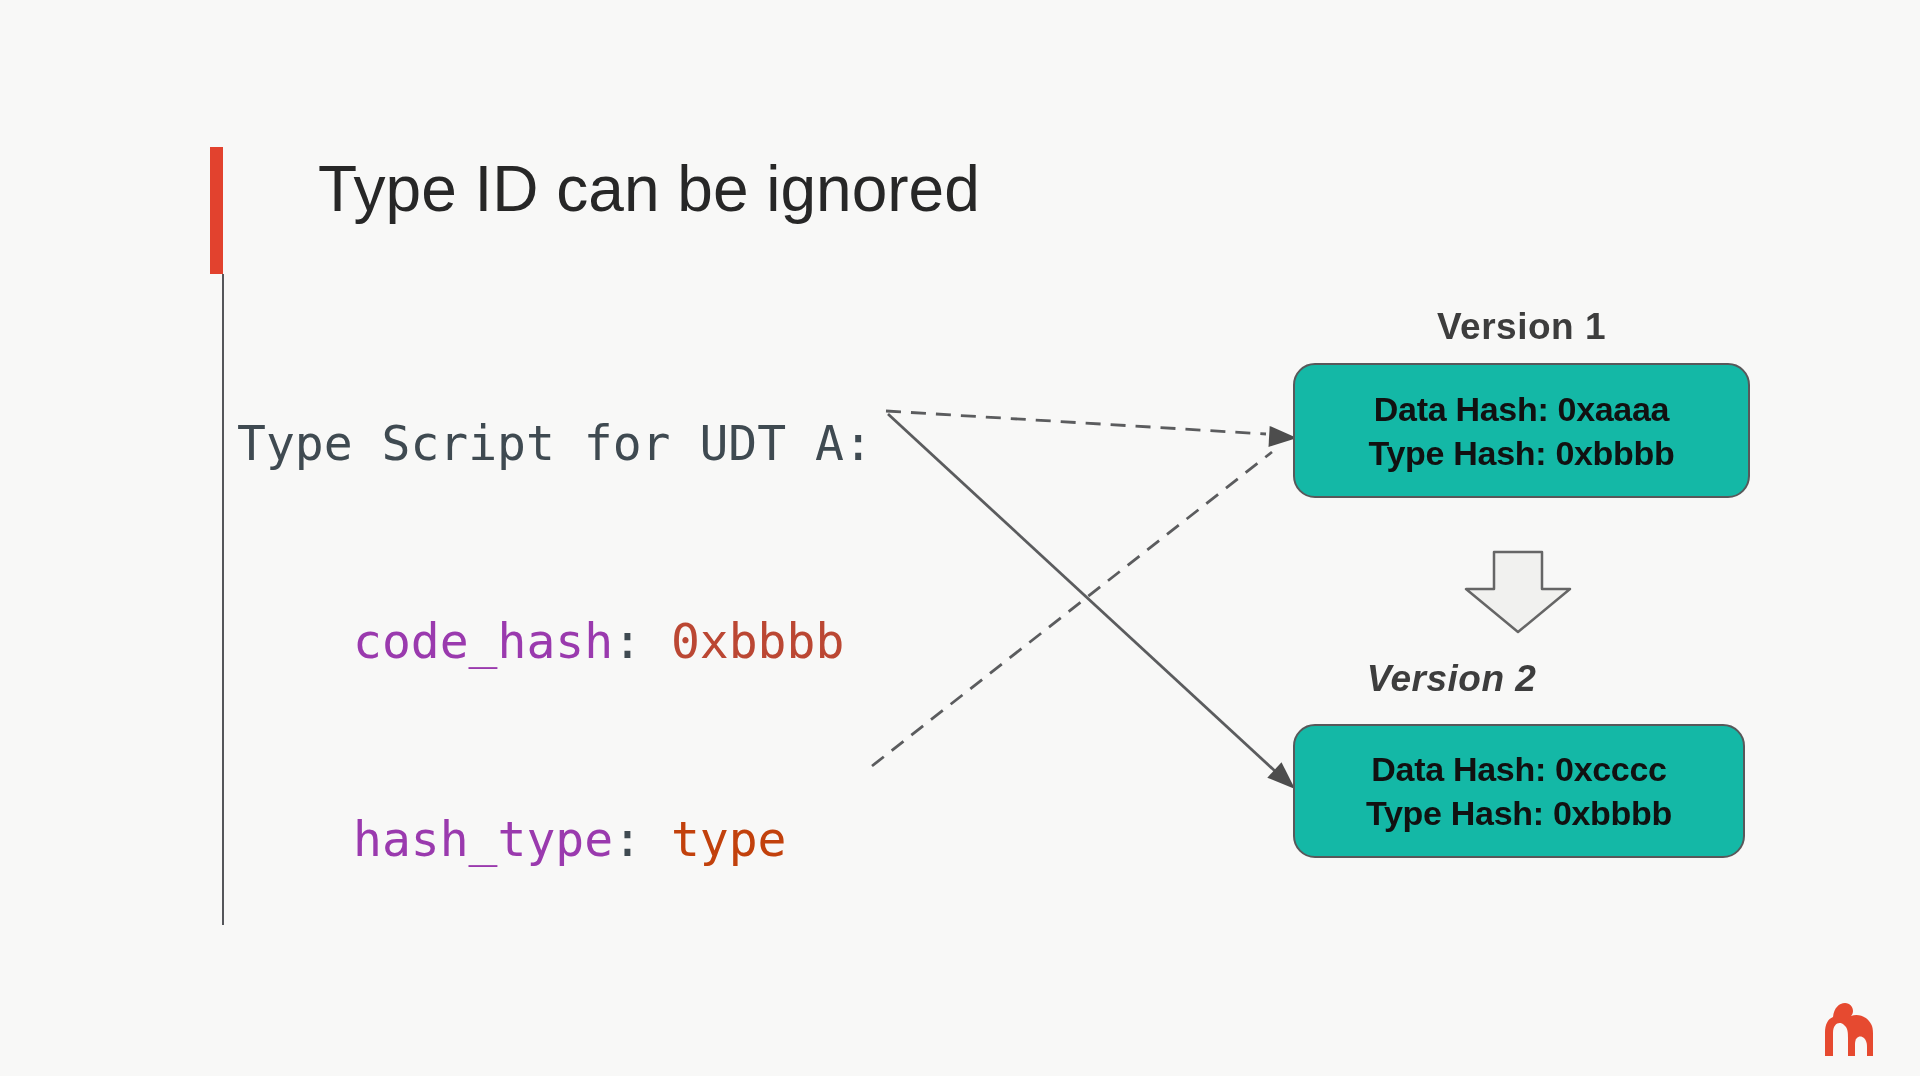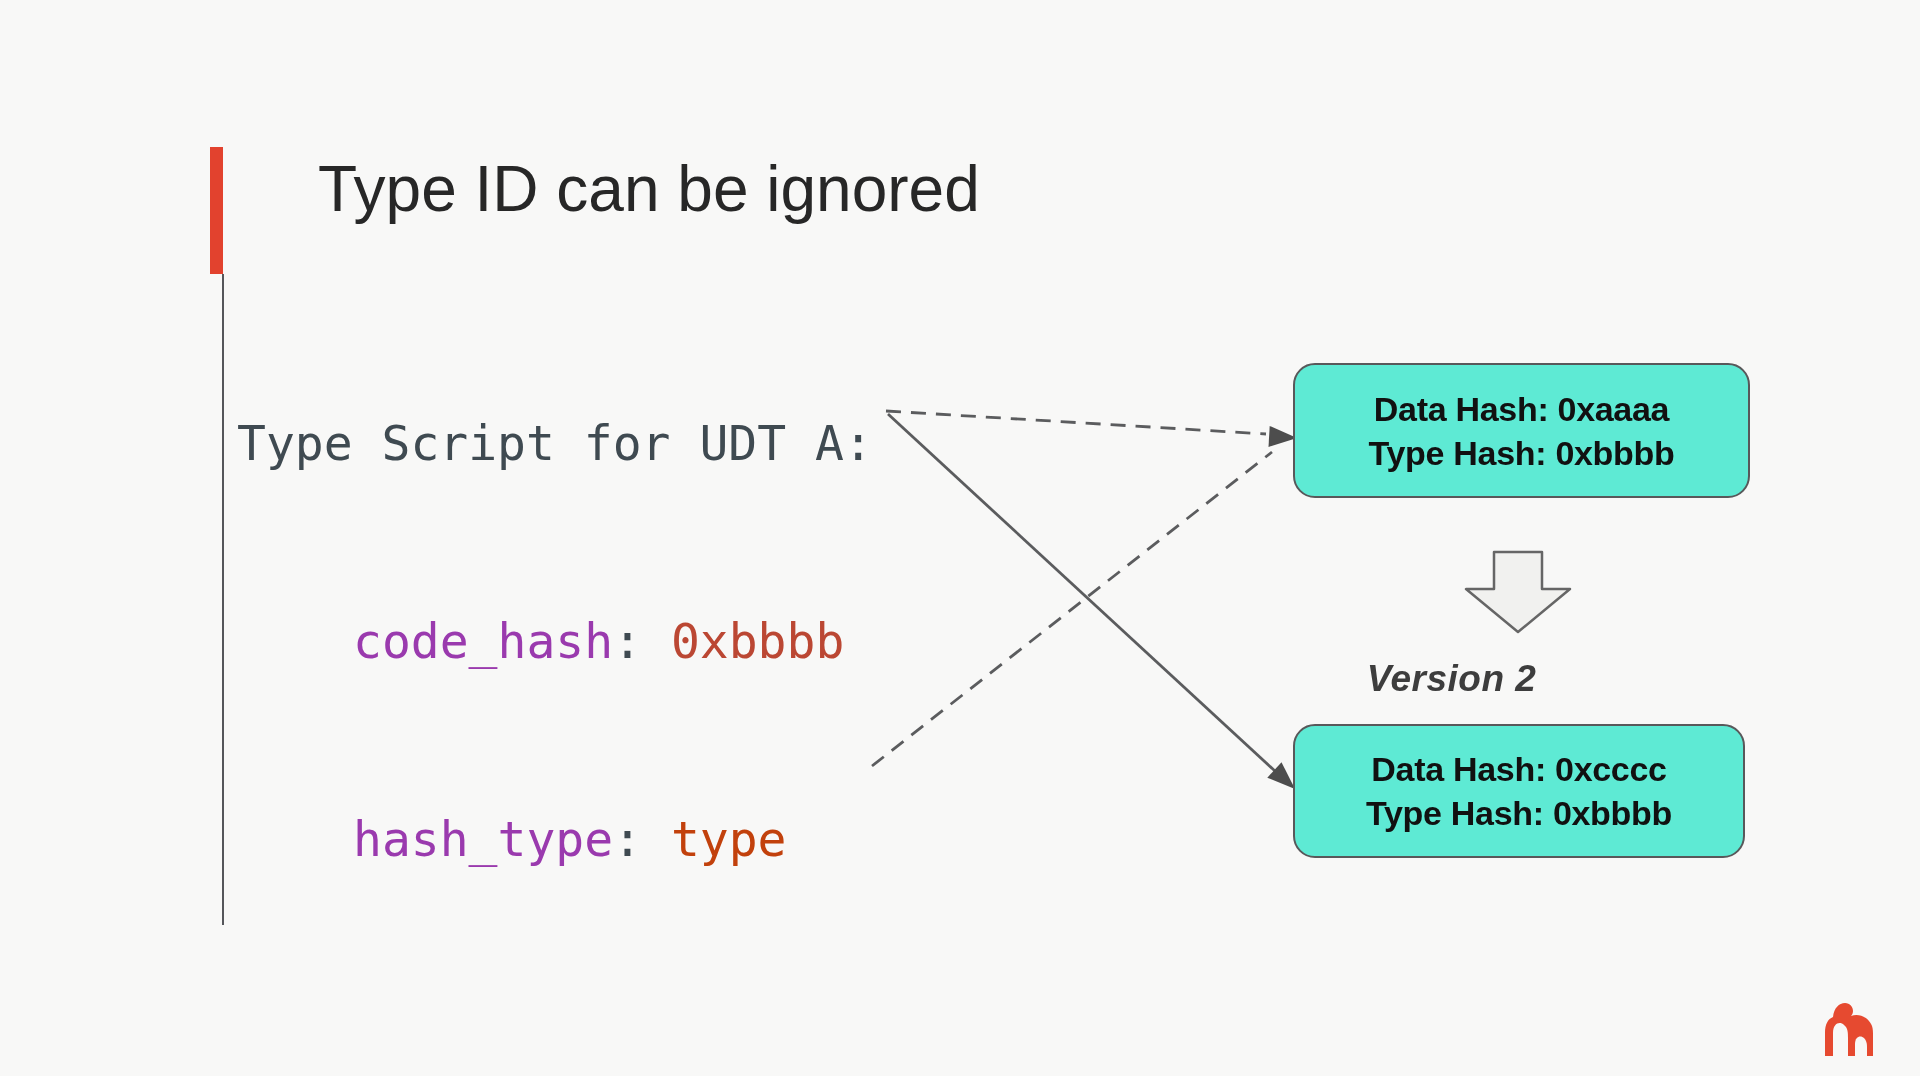--- a/index.html
+++ b/index.html
@@ -42,21 +42,21 @@
   .val-slate{color:#c2410c;}
 
   
   .version-label{
     font-size:37px;font-weight:bold;color:#3d3d3d;
     text-align:center;letter-spacing:.5px;white-space:nowrap;
   }
   .v1-label{left:1293px;width:457px;top:306px;}
   .v2-label{left:1224px;width:455px;top:658px;font-style:italic;}
   .hash-box{
-    background:#5eead4;
+    background:#14b8a6;
     border:2.5px solid #58585a;
     border-radius:22px;
     box-sizing:border-box;
     display:flex;flex-direction:column;justify-content:center;
     text-align:center;
   }
   .v1-box{left:1293px;top:363px;width:457px;height:135px;}
   .v2-box{left:1293px;top:724px;width:452px;height:134px;}
   .hash-line{
     font-size:34px;font-weight:bold;color:#111111;
@@ -87,20 +87,21 @@
 
   <svg class="abs connector-layer" viewBox="0 0 1920 1076" xmlns="http://www.w3.org/2000/svg">
     <line x1="886" y1="411" x2="1266" y2="434" stroke="#5b5c5e" stroke-width="2.8" stroke-dasharray="15 10"></line>
     <line x1="872" y1="766" x2="1272" y2="452" stroke="#5b5c5e" stroke-width="2.8" stroke-dasharray="15 10"></line>
     <line x1="888" y1="414" x2="1276" y2="772" stroke="#5b5c5e" stroke-width="2.8"></line>
     <polygon points="1297,438 1268.5,446.9 1269.7,425.9" fill="#4d4d4d"></polygon>
     <polygon points="1295,789 1267.3,777.7 1281.5,762.3" fill="#4d4d4d"></polygon>
     <polygon points="1494,552 1542,552 1542,589 1570,589 1518,632 1466,589 1494,589" fill="#f1f1ef" stroke="#666666" stroke-width="2.5" stroke-linejoin="round"></polygon>
   </svg>
 
+  <div class="abs version-label v1-label">Version 1</div>
   <div class="abs hash-box v1-box">
     <div class="hash-line">Data Hash: 0xaaaa</div>
     <div class="hash-line">Type Hash: 0xbbbb</div>
   </div>
 
   <div class="abs version-label v2-label">Version 2</div>
   <div class="abs hash-box v2-box">
     <div class="hash-line">Data Hash: 0xcccc</div>
     <div class="hash-line">Type Hash: 0xbbbb</div>
   </div>

